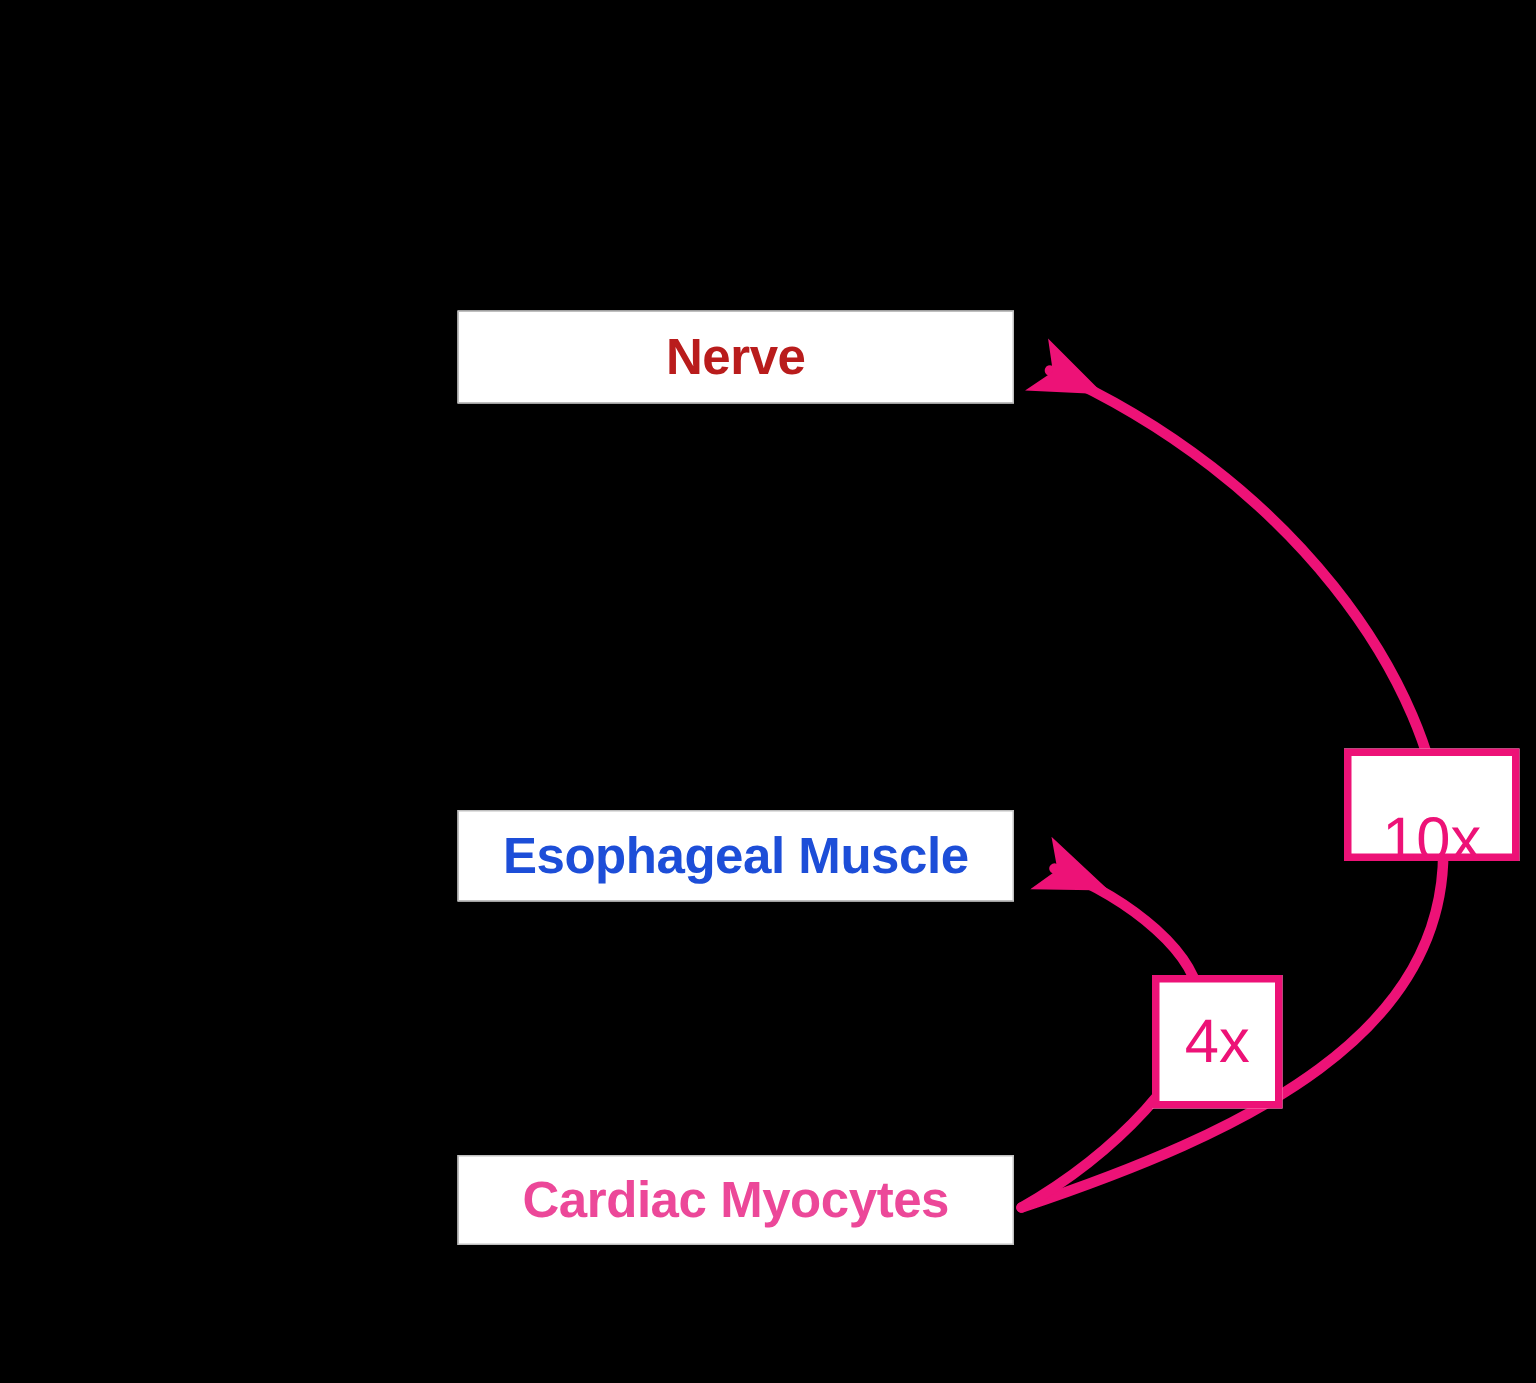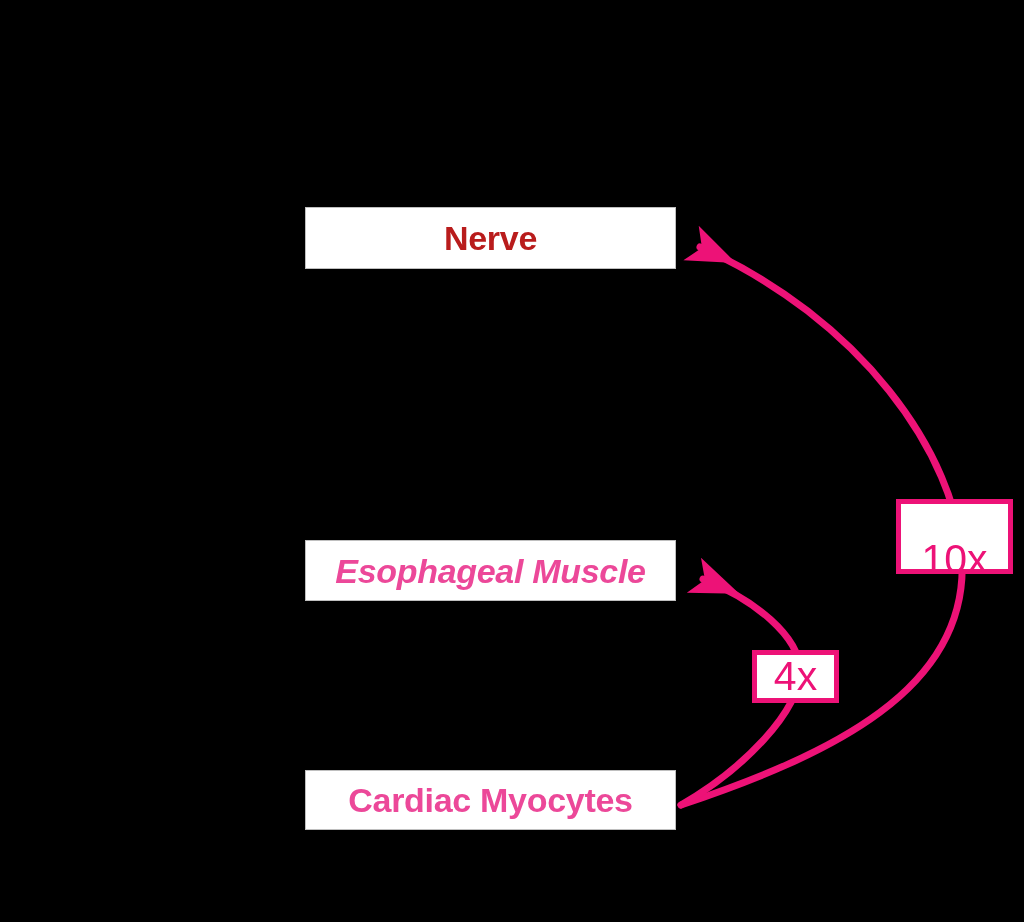--- a/index.html
+++ b/index.html
@@ -55,21 +55,21 @@
     z-index: 5;
   }
   .edge-label-text {
     font-family: "Liberation Sans", sans-serif;
     font-weight: normal;
     font-size: 41px;
     line-height: 1;
     white-space: nowrap;
   }
   #edge-label-10x { left: 896px; top: 499px; width: 117px; height: 75px; }
-  #edge-label-4x  { left: 752px; top: 650px; width: 87px;  height: 53px; }
+  #edge-label-4x  { left: 768px; top: 650px; width: 87px;  height: 89px; }
 </style>
 </head>
 <body>
 
 <div id="canvas" style="background: rgb(0, 0, 0);">
 
   <svg class="arrow-layer" viewBox="0 0 1024 922" xmlns="http://www.w3.org/2000/svg">
     <defs>
       <marker id="head-10x" markerWidth="7" markerHeight="7" refX="5.6" refY="3" orient="auto" markerUnits="strokeWidth">
         <path d="M0,3 L7,0.3 L5.3,3 L7,5.7 Z" fill="#ED1277"></path>
@@ -82,21 +82,21 @@
     <path d="M 681,805 C 830,755 968,690 962,560 C 957,455 860,318 700,247" fill="none" stroke="#ED1277" stroke-width="7" stroke-linecap="round" marker-end="url(#head-10x)"></path>
 
     <path d="M 681,805 C 742,770 800,712 800,670 C 799,636 755,600 703,579" fill="none" stroke="#ED1277" stroke-width="7" stroke-linecap="round" marker-end="url(#head-4x)"></path>
   </svg>
 
   <div class="node-box" id="node-nerve" style="background: rgb(255, 255, 255); border-color: rgb(191, 191, 191);">
     <span class="node-label" style="color: #b91c1c;">Nerve</span>
   </div>
 
   <div class="node-box" id="node-esophageal" style="background: rgb(255, 255, 255); border-color: rgb(191, 191, 191);">
-    <span class="node-label" style="color: #ec4899; font-style: italic;">Esophageal Muscle</span>
+    <span class="node-label" style="color: #1d4ed8;">Esophageal Muscle</span>
   </div>
 
   <div class="node-box" id="node-cardiac" style="background: rgb(255, 255, 255); border-color: rgb(191, 191, 191);">
     <span class="node-label" style="color: #ec4899;">Cardiac Myocytes</span>
   </div>
 
   <div class="edge-label-box" id="edge-label-10x" style="border: 5px solid rgb(237, 18, 119);">
     <span class="edge-label-text" style="color: rgb(237, 18, 119); margin-top: 45px;">10x</span>
   </div>
 

